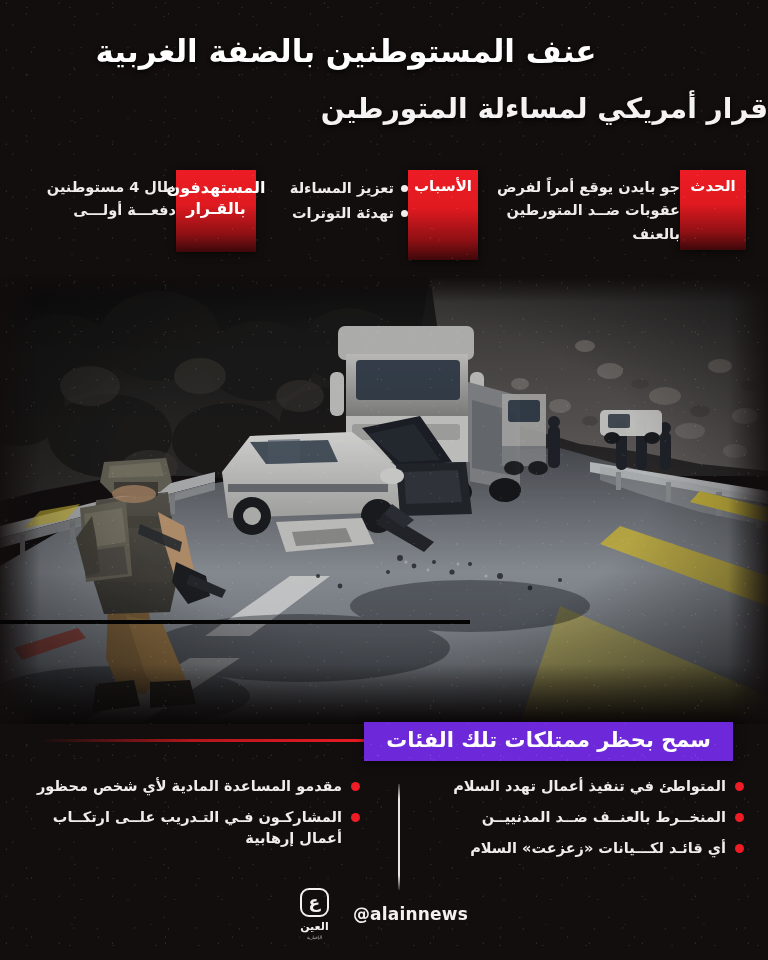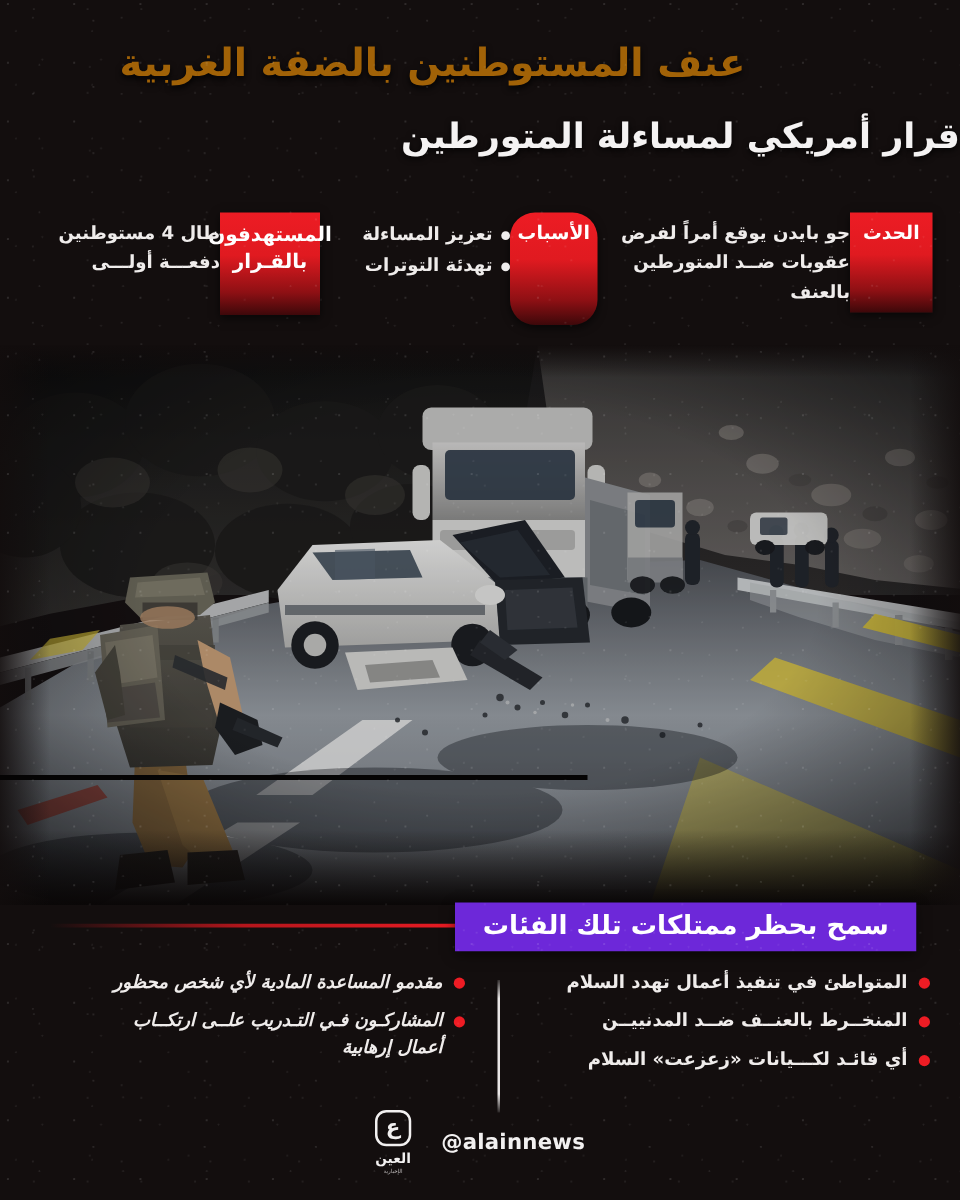--- a/index.html
+++ b/index.html
@@ -30,21 +30,21 @@
       radial-gradient(circle at 47% 88%, rgba(255,255,255,.22) 0 .6px, transparent 1px),
       radial-gradient(circle at 91% 80%, rgba(255,255,255,.16) 0 .6px, transparent 1px);
     background-size:53px 47px, 71px 61px, 43px 67px, 89px 53px, 61px 43px, 47px 71px, 67px 59px, 79px 67px;
   }
 
   
   .header { position:absolute; top:0; left:0; width:768px; height:170px; z-index:10; }
   .headline-red {
     position:absolute; top:33px; left:0; width:692px;
     text-align:center;
-    color:#a16207;
+    color:#ffffff;
     font-size:31px; font-weight:bold; letter-spacing:-.2px;
     text-shadow:0 2px 5px rgba(0,0,0,.85);
   }
   .headline-white {
     position:absolute; top:92px; left:0; width:768px;
     color:#f4f2f2;
     font-size:28px; font-weight:bold; letter-spacing:-.2px;
     text-shadow:0 2px 5px rgba(0,0,0,.85);
   }
 
@@ -76,21 +76,21 @@
     color:#efeceb; font-size:14.5px; font-weight:bold; line-height:1.72;
   }
   .dot-w { width:7px; height:7px; border-radius:50%; background:#f0eded; flex:0 0 auto; }
 
   
   #card-event { right:22px; }
   #card-event .chip { width:66px; height:80px; }
   #card-event .card-body { width:180px; margin-left:0; margin-right:0; padding-right:0; padding-left:14px; }
   
   #card-reasons { right:290px; }
-  #card-reasons .chip { width:70px; height:90px;border-radius:20px; }
+  #card-reasons .chip { width:70px; height:90px; }
   #card-reasons .card-body { padding-left:12px; }
   
   #card-targets { right:512px; }
   #card-targets .chip { width:80px; height:82px; font-size:16px; }
   #card-targets .card-body { width:170px; padding-left:10px; }
 
   
   .photo { position:absolute; top:276px; left:0; width:768px; height:448px; overflow:hidden; z-index:5; }
   .photo svg { display:block; width:768px; height:448px; }
   .photo-fade-top {
@@ -132,21 +132,21 @@
   }
 
   
   .cols { position:absolute; top:776px; left:0; width:768px; height:118px; z-index:14; }
   .divider {
     position:absolute; top:8px; right:368px; width:2px; height:106px;
     background:linear-gradient(180deg,rgba(255,255,255,.15) 0%,#e9e6e6 14%,#e9e6e6 86%,rgba(255,255,255,.10) 100%);
   }
   .col { position:absolute; top:0; }
   #col-right { right:24px; width:330px; }
-  #col-left  { right:396px; width:350px;font-style:italic; }
+  #col-left  { right:408px; width:350px; }
   .blist { list-style:none; }
   .blist li {
     display:flex; align-items:flex-start; gap:9px;
     color:#efeceb; font-size:14.5px; font-weight:bold;
     line-height:1.45; margin-bottom:10px;
     justify-content:flex-start;
   }
   .dot-r { width:9px; height:9px; border-radius:50%; background:#ee1c24; flex:0 0 auto; margin-top:6px; }
   .btext { display:block; text-align:right; }
   .btext .ln { display:block; white-space:nowrap; }

